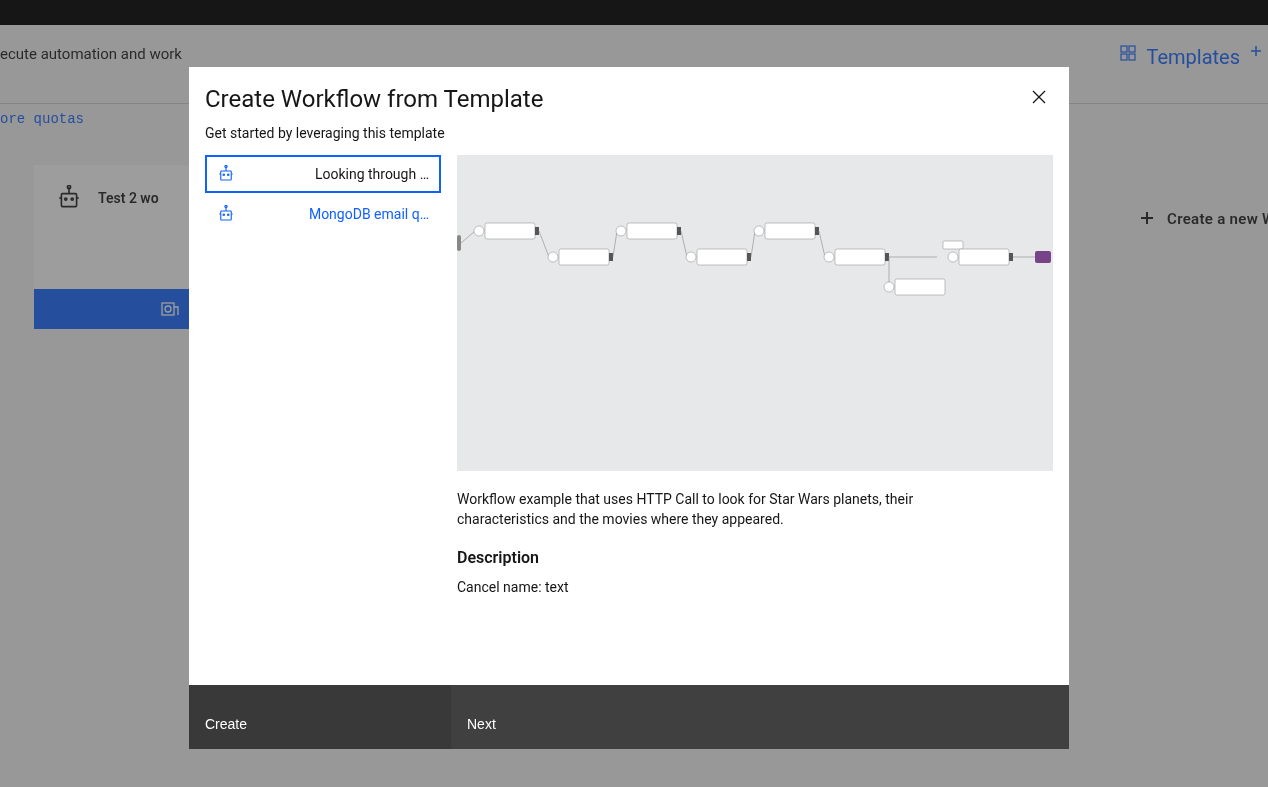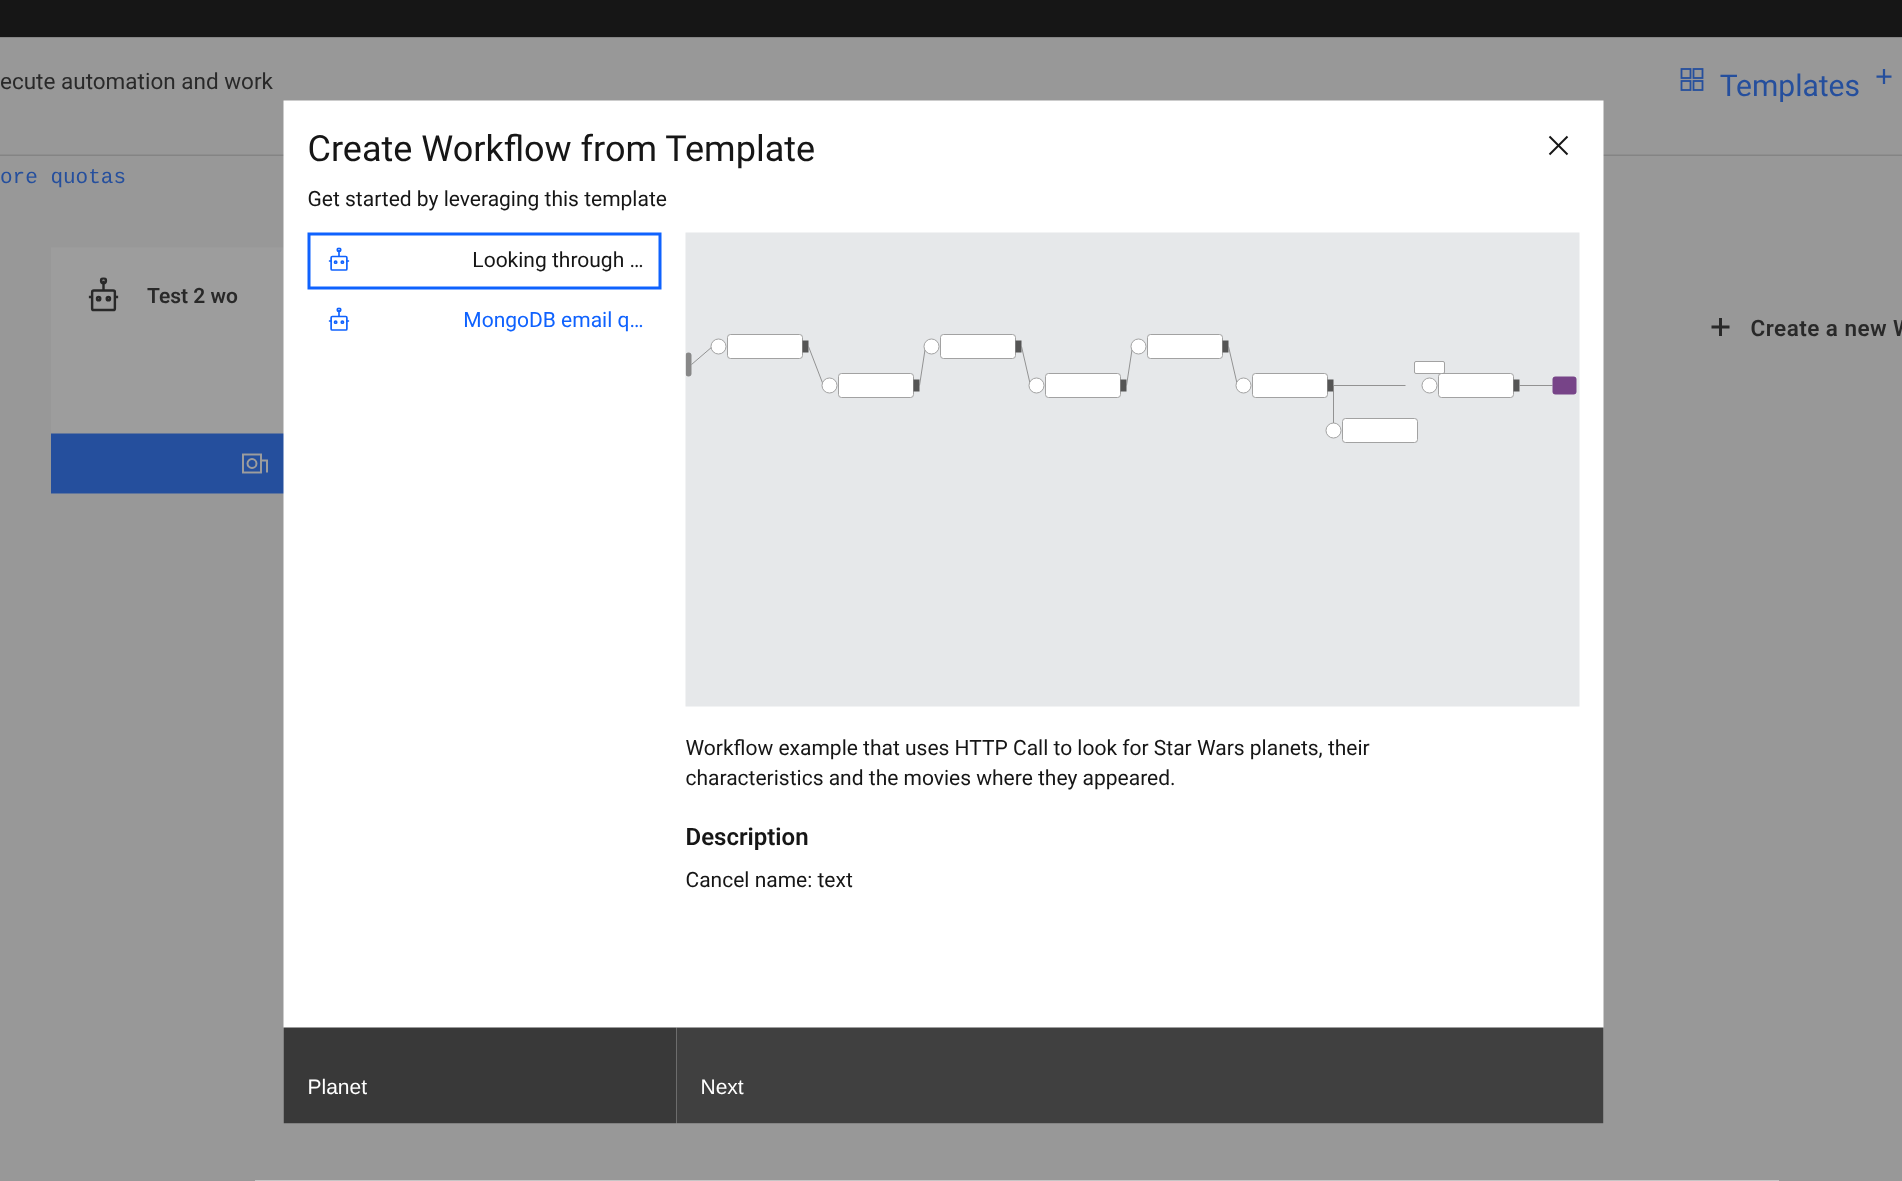--- a/index.html
+++ b/index.html
@@ -356,17 +356,17 @@
         </div>
 
         <p class="desc-text">Workflow example that uses HTTP Call to look for Star Wars planets, their characteristics and the movies where they appeared.</p>
 
         <h3 class="section-title">Description</h3>
         <p class="param-text">Cancel name: text</p>
       </div>
     </div>
 
     <div class="modal-footer">
-      <button class="btn btn-cancel">Planet</button>
+      <button class="btn btn-cancel">Create</button>
       <button class="btn btn-next">Next</button>
     </div>
   </div>
 </div>
 
 </body></html>

